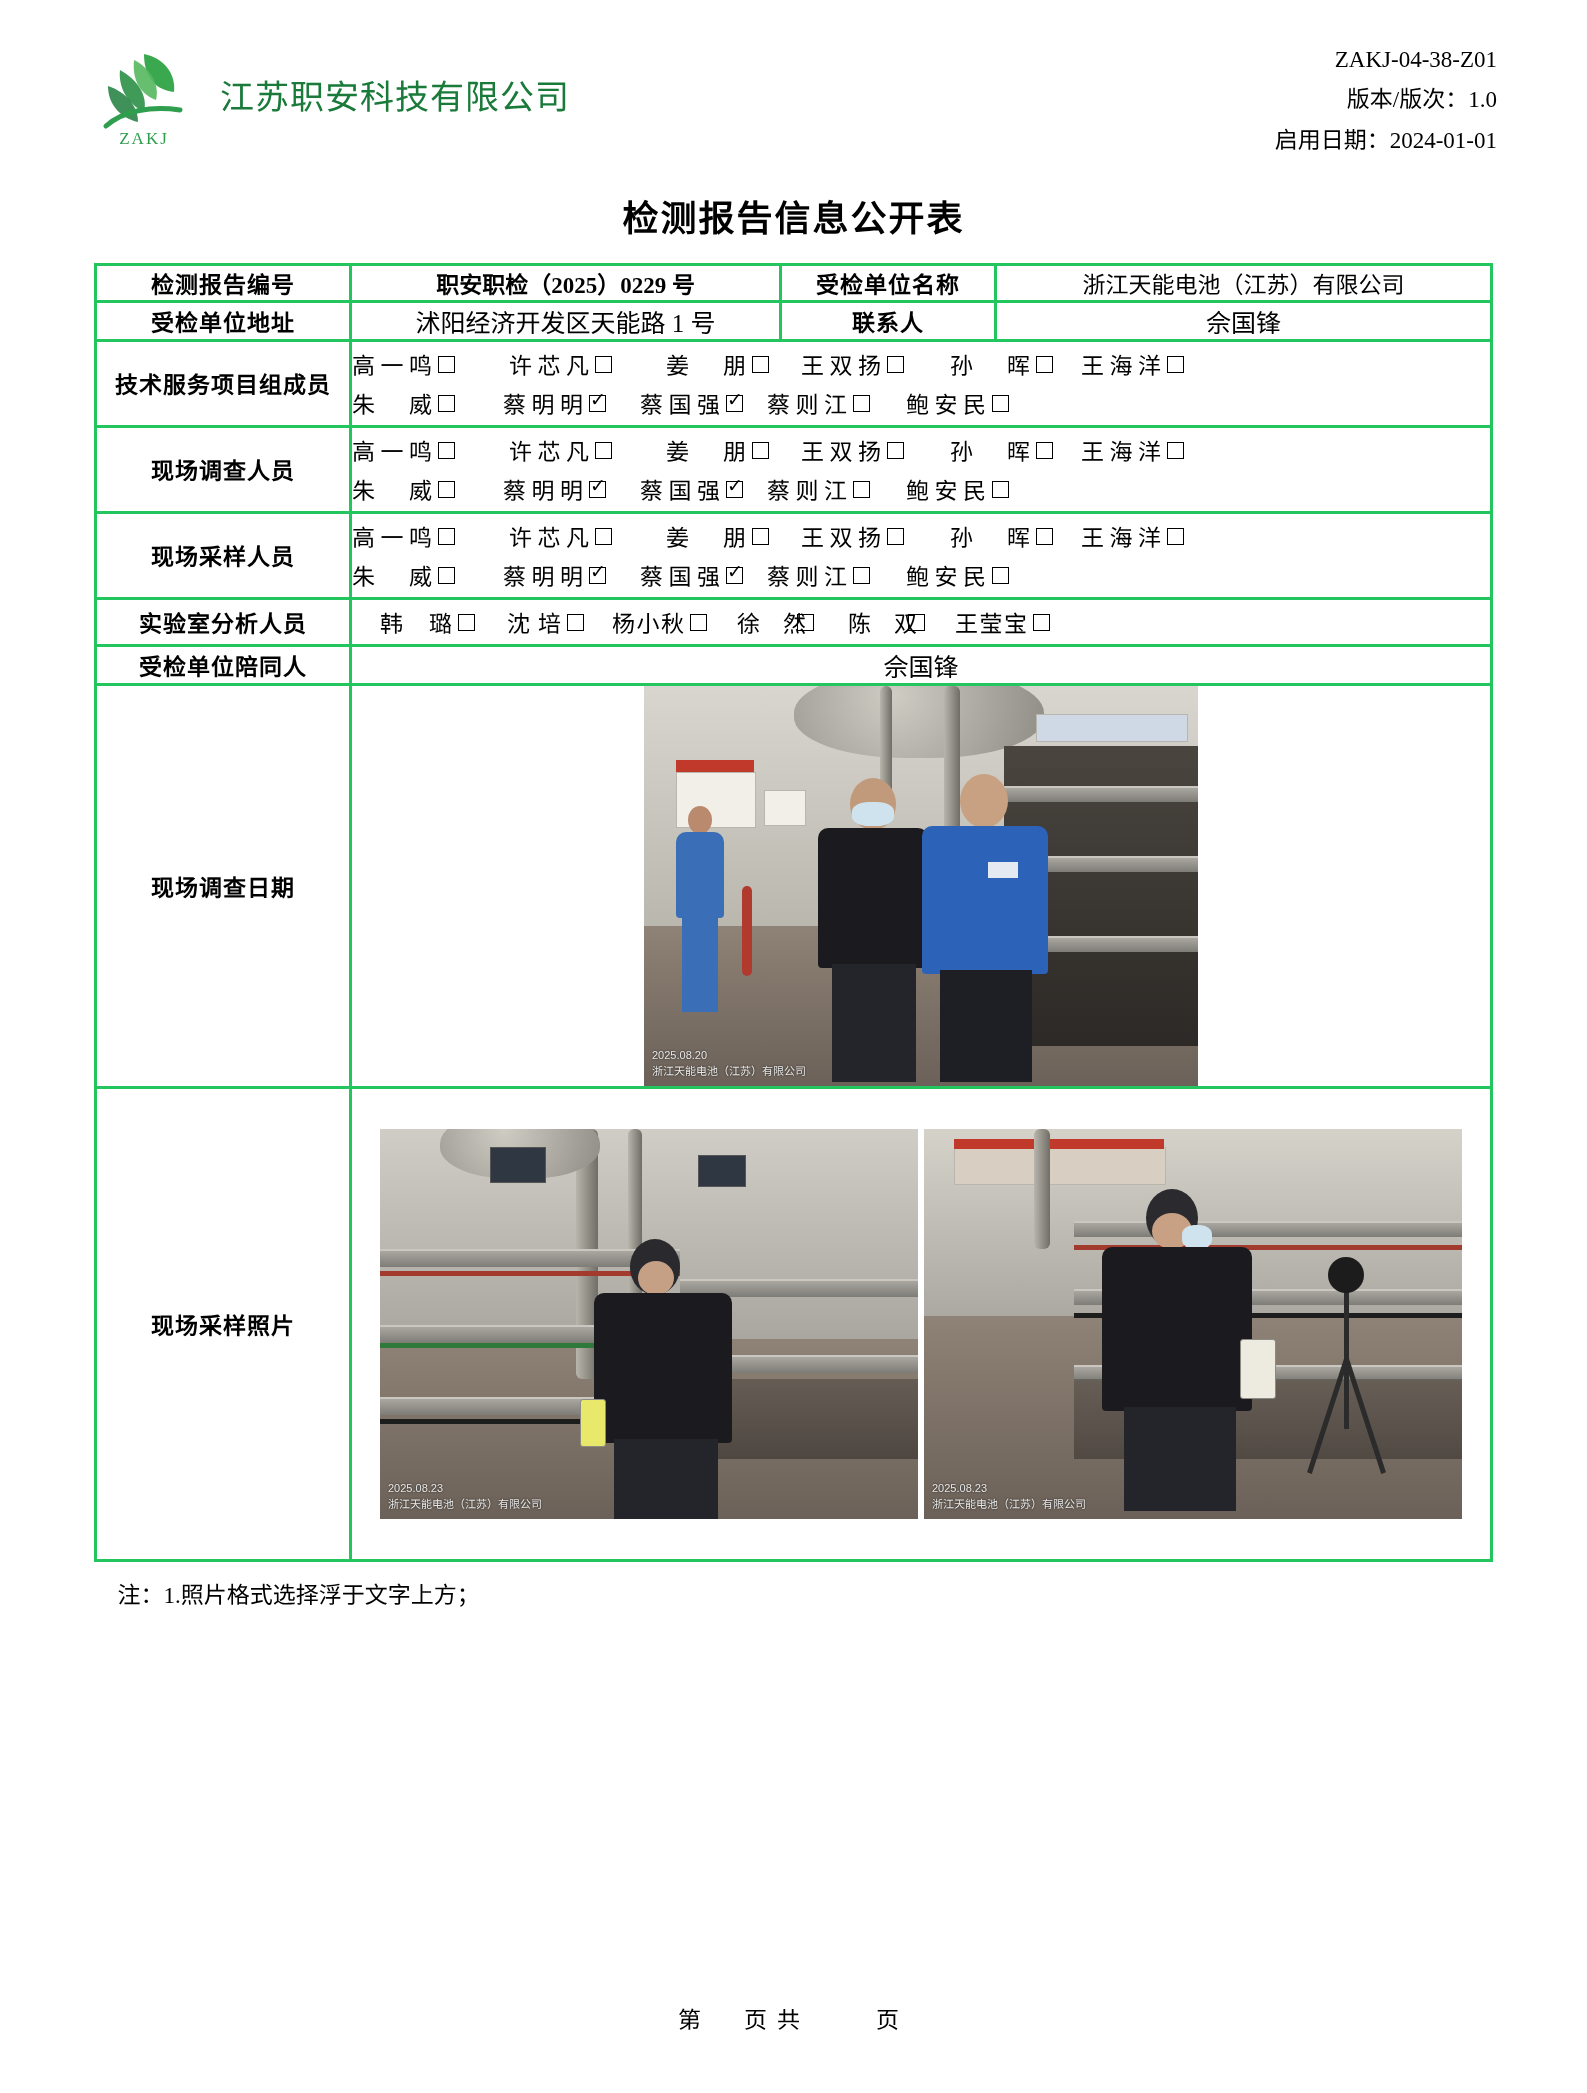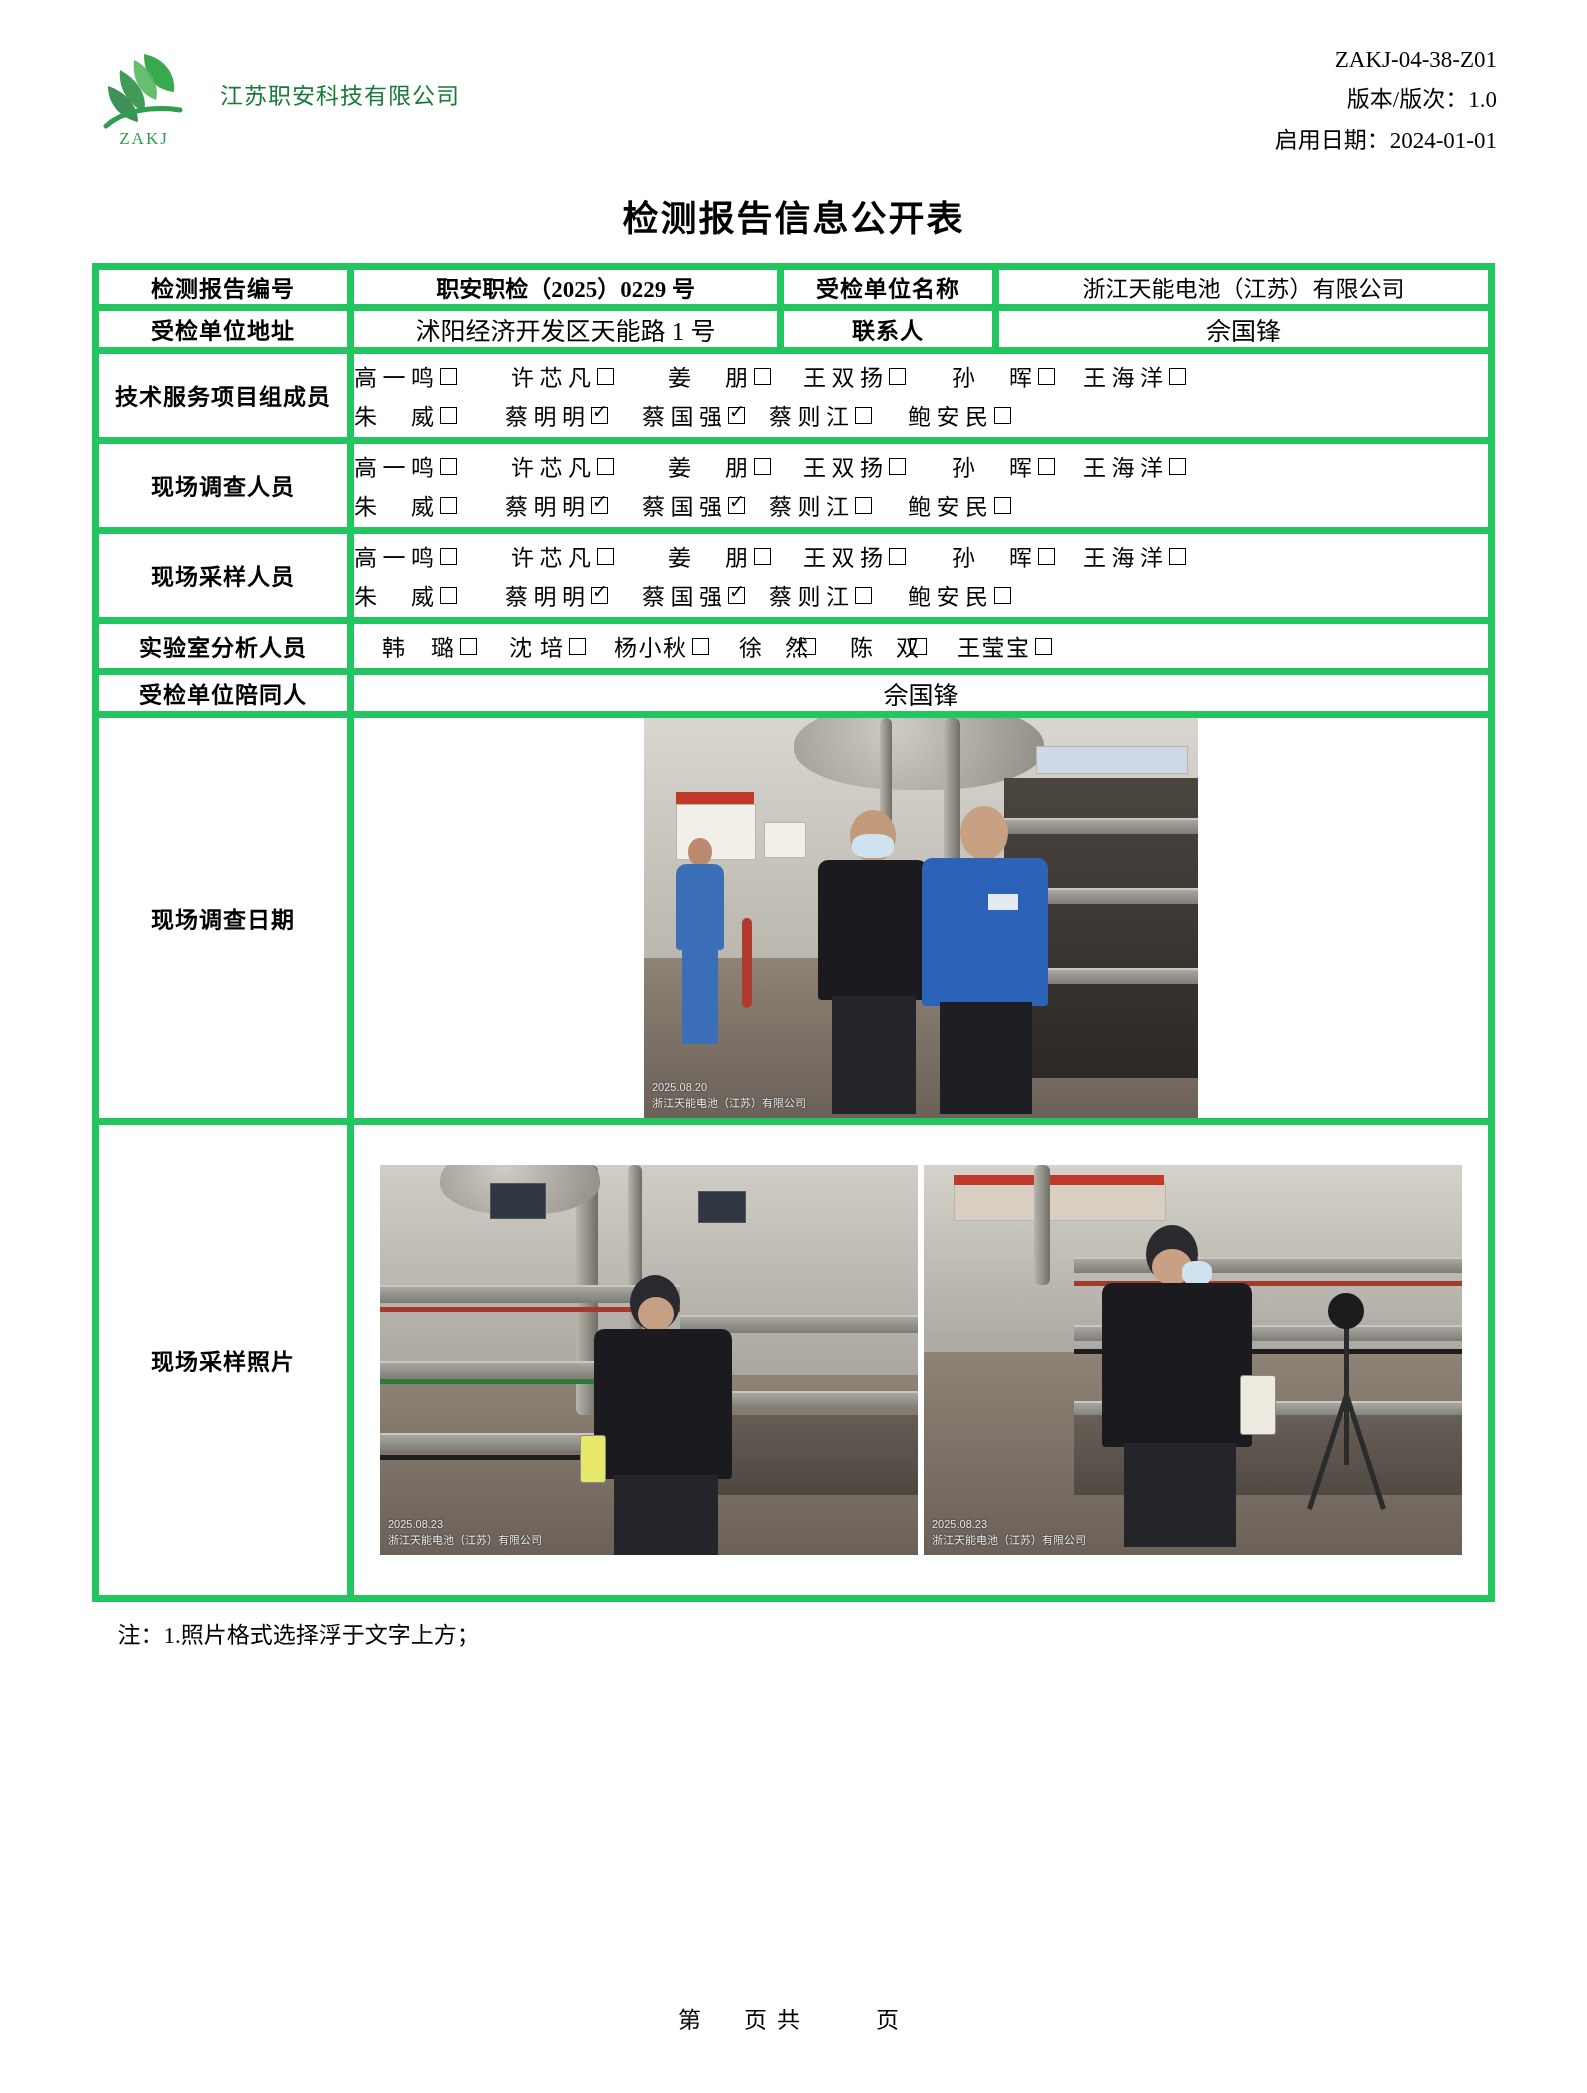--- a/index.html
+++ b/index.html
@@ -34,21 +34,21 @@
     align-items: center;
     gap: 22px;
   }
   .logo {
     width: 108px;
     height: 108px;
     position: relative;
   }
   .company-name {
     font-family: "Liberation Serif", "DejaVu Serif", serif;
-    font-size: 23px;
+    font-size: 34px;
     color: #1a7a3a;
     letter-spacing: 1px;
     font-weight: 400;
   }
   .doc-meta {
     text-align: right;
     font-size: 23px;
     line-height: 1.75;
     font-family: "Liberation Serif", "DejaVu Serif", serif;
   }
@@ -63,21 +63,21 @@
   }
 
   
   table.main {
     width: 1396px;
     margin: 0 auto;
     border-collapse: collapse;
     table-layout: fixed;
   }
   table.main td {
-    border: 7px solid #22c55e;
+    border: 3px solid #22c55e;
     padding: 0;
     vertical-align: middle;
     font-size: 23px;
   }
   .lbl {
     text-align: center;
     font-weight: 700;
     letter-spacing: 1px;
     padding: 11px 6px;
     white-space: nowrap;

